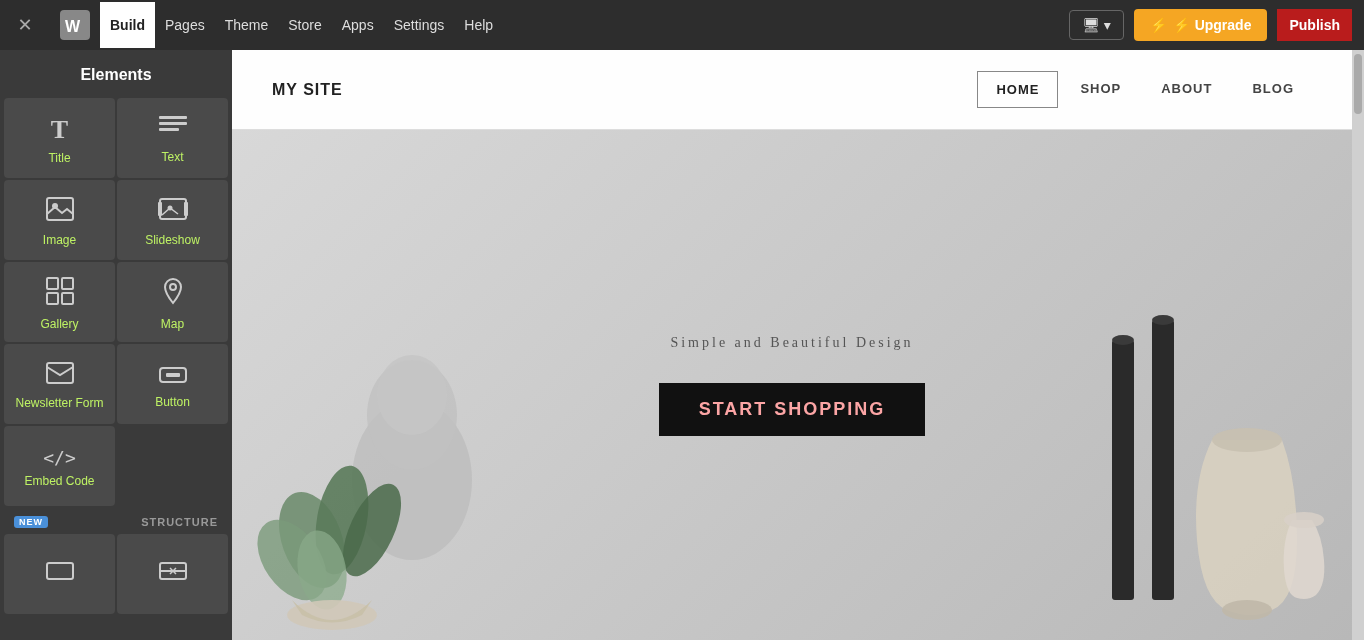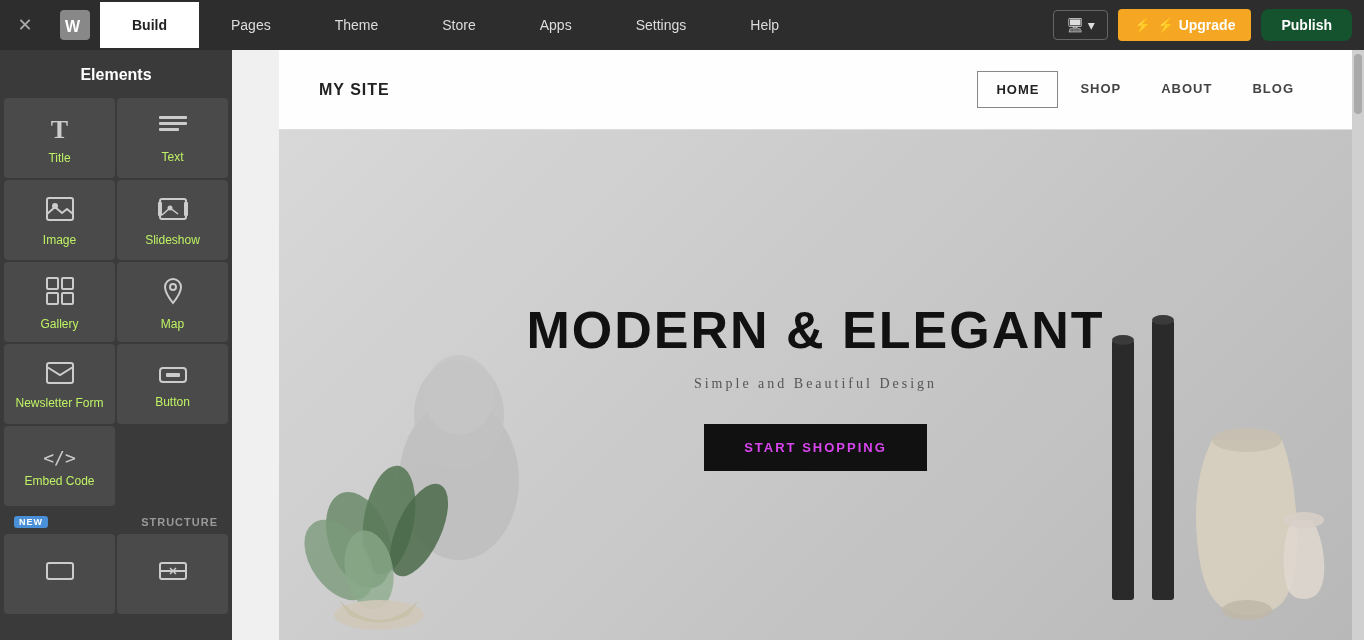--- a/index.html
+++ b/index.html
@@ -13,33 +13,33 @@
     .close-btn {
       width: 50px; height: 50px; display: flex; align-items: center; justify-content: center;
       cursor: pointer; font-size: 18px; color: #aaa;
     }
     .weebly-logo {
       width: 50px; height: 50px; display: flex; align-items: center; justify-content: center;
     }
     .weebly-logo svg { width: 30px; height: 30px; }
     .nav-items { display: flex; flex: 1; }
     .nav-item {
-      padding: 0 32px; height: 46px; display: flex; align-items: center;
+      padding: 0 10px; height: 46px; display: flex; align-items: center;
       font-size: 14px; cursor: pointer; color: #ddd;
     }
     .nav-item.active { background: #fff; color: #222; font-weight: 600; }
     .nav-right { display: flex; align-items: center; gap: 10px; margin-right: 12px; margin-left: auto; }
     .upgrade-btn {
       background: #f5a623; color: #fff; border: none; padding: 8px 16px;
       border-radius: 4px; cursor: pointer; font-size: 14px; font-weight: 600;
       display: flex; align-items: center; gap: 6px;
     }
     .publish-btn {
-      background: #14532d; color: #fff; border: none; padding: 8px 20px;
-      border-radius: 8px; cursor: pointer; font-size: 14px; font-weight: 600;
+      background: #b91c1c; color: #fff; border: none; padding: 8px 12px;
+      border-radius: 0; cursor: pointer; font-size: 14px; font-weight: 600;
     }
     .device-btn {
       background: transparent; color: #ddd; border: 1px solid #666;
       padding: 6px 12px; border-radius: 4px; cursor: pointer; font-size: 14px;
       display: flex; align-items: center; gap: 4px;
     }
 
     
     .main-area { display: flex; flex: 1; overflow: hidden; }
 
@@ -83,21 +83,21 @@
       display: flex; flex-direction: column;
     }
     .scrollbar-thumb {
       width: 8px; height: 60px; background: #aaa;
       border-radius: 4px; margin: 4px auto;
     }
 
     
     .site-preview {
       width: 100%; height: 100%; background: #f0f0f0;
-      display: flex; flex-direction: column; padding-left: 47px;
+      display: flex; flex-direction: column;
     }
     .site-nav {
       display: flex; align-items: center; justify-content: space-between;
       padding: 0 40px; height: 80px; background: rgba(255,255,255,0.9);
       border-bottom: 1px solid #ddd; flex-shrink: 0;
     }
     .site-logo { font-size: 16px; font-weight: 700; color: #222; letter-spacing: 1px; }
     .site-nav-links { display: flex; gap: 4px; }
     .site-nav-link {
       padding: 10px 18px; font-size: 13px; font-weight: 600;
@@ -118,22 +118,22 @@
     }
     .hero-title {
       font-size: 52px; font-weight: 900; color: #111;
       letter-spacing: 2px; margin-bottom: 16px;
     }
     .hero-subtitle {
       font-size: 14px; color: #555; letter-spacing: 3px; margin-bottom: 32px;
       font-family: Liberation Serif, serif;
     }
     .hero-btn {
-      background: #111; color: #d946ef; border: none;
-      padding: 16px 40px; font-size: 13px; font-weight: 700;
+      background: #111; color: #fca5a5; border: none;
+      padding: 16px 40px; font-size: 18px; font-weight: 700;
       letter-spacing: 2px; cursor: pointer;
     }
 
     
     .hero-deco-left {
       position: absolute; left: 0; bottom: 0; width: 380px; height: 100%;
       display: flex; align-items: flex-end;
     }
     .hero-deco-right {
       position: absolute; right: 0; top: 0; width: 350px; height: 100%;
@@ -321,21 +321,20 @@
             <ellipse cx="60" cy="300" rx="28" ry="45" fill="#7a9a7a" opacity="0.8" transform="rotate(-35 60 300)"></ellipse>
             <ellipse cx="140" cy="270" rx="22" ry="50" fill="#4a6a4a" opacity="0.85" transform="rotate(25 140 270)"></ellipse>
             <ellipse cx="90" cy="310" rx="24" ry="40" fill="#8aaa8a" opacity="0.75" transform="rotate(-10 90 310)"></ellipse>
 
             <ellipse cx="100" cy="355" rx="45" ry="15" fill="#d0c8b8" opacity="0.9"></ellipse>
             <path d="M60 340 Q100 380 140 340 L130 355 Q100 370 70 355 Z" fill="#c8c0a8" opacity="0.9"></path>
           </svg>
         </div>
 
         <div class="hero-content">
-          <h1 class="hero-title">MODERN &amp; ELEGANT</h1>
           <p class="hero-subtitle">Simple and Beautiful Design</p>
           <button class="hero-btn">START SHOPPING</button>
         </div>
 
         <div class="hero-deco-right">
           <svg width="340" height="400" viewBox="0 0 340 400" fill="none" xmlns="http://www.w3.org/2000/svg">
 
             <rect x="100" y="100" width="22" height="260" rx="3" fill="#2a2a2a"></rect>
             <rect x="140" y="80" width="22" height="280" rx="3" fill="#2a2a2a"></rect>
 

